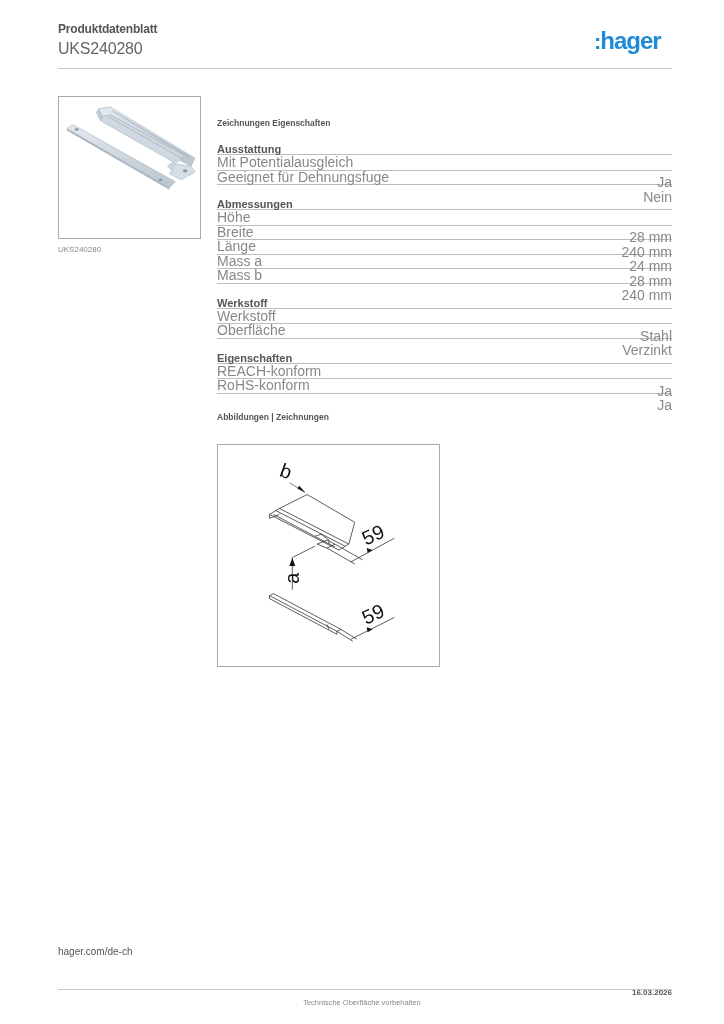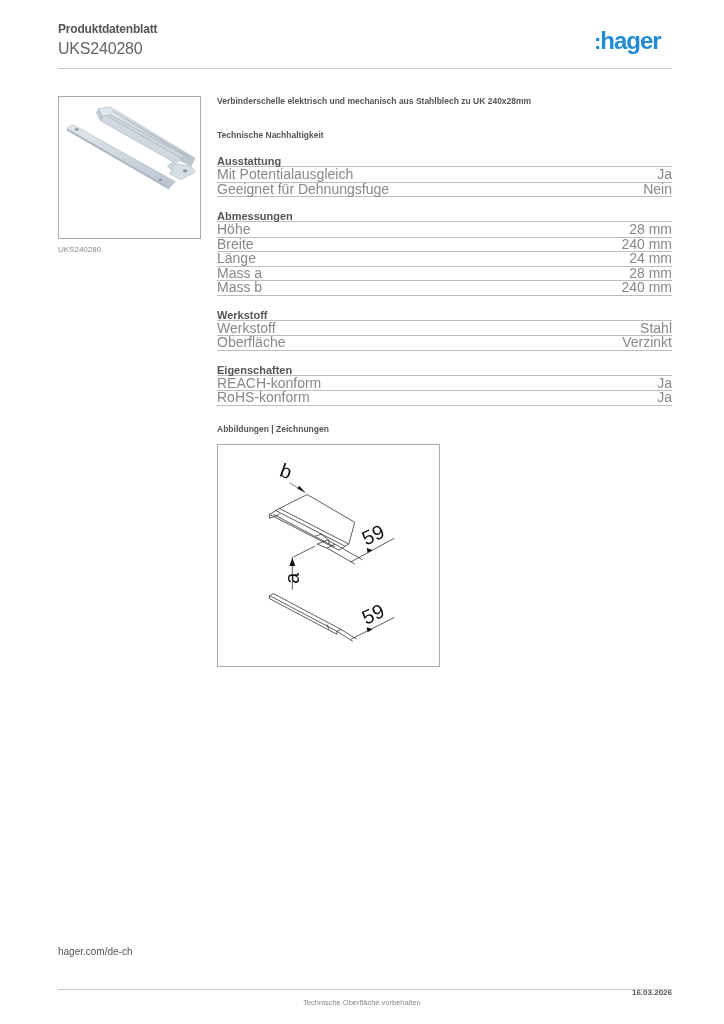--- a/index.html
+++ b/index.html
@@ -16,21 +16,21 @@
   .product-image svg { width: 100%; height: 100%; display: block; }
   .image-caption { position: absolute; left: 58px; top: 245px; font-size: 8px; color: #888; }
 
   .content { position: absolute; left: 217px; top: 96px; width: 455px; }
   .description { font-size: 8.5px; font-weight: bold; color: #555; height: 12px; }
   .tech-title { font-size: 8.5px; font-weight: bold; color: #555; margin-top: 22px; height: 12px; }
 
   .group { margin-top: 14px; }
   .group-title { font-size: 11px; font-weight: bold; color: #555; height: 11px; line-height: 11px; border-bottom: 1px solid #bdbdbd; padding-bottom: 8px; margin-bottom: 1px; }
   .row { display: flex; justify-content: space-between; height: 14.5px; line-height: 13px; font-size: 14px; color: #888; border-bottom: 1px solid #bdbdbd; }
-  .row .v { text-align: center; }
+  .row .v { text-align: center; margin-top: 20px; }
 
   .fig-title { font-size: 8.5px; font-weight: bold; color: #555; margin-top: 18px; height: 12px; }
   .drawing { position: absolute; left: 217px; top: 444px; width: 223px; height: 223px; border: 1px solid #aaa; background: #fff; }
   .drawing svg { width: 100%; height: 100%; display: block; }
 
   .footer-rule { position: absolute; left: 58px; top: 989px; width: 614px; height: 1px; background: #c9c9c9; }
   .footer-left { position: absolute; left: 58px; top: 946px; font-size: 10px; font-weight: normal; color: #555; }
   .footer-center { position: absolute; left: 0; width: 724px; top: 998px; font-size: 7.5px; color: #888; text-align: center; }
   .footer-right { position: absolute; right: 52px; top: 988px; font-size: 8px; font-weight: bold; color: #555; }
 </style>
@@ -61,22 +61,21 @@
 
     <polygon points="8,32 14,28 118,86 112,92" fill="url(#metal)" stroke="#a9b4bf" stroke-width="0.6"></polygon>
     <polygon points="8,32 112,92 112,94 8,34" fill="#a9b4bf"></polygon>
     <ellipse cx="18" cy="33" rx="2" ry="1.2" fill="#8a949e"></ellipse>
     <ellipse cx="103" cy="84" rx="2" ry="1.2" fill="#8a949e"></ellipse>
   </svg>
 </div>
 <div class="image-caption">UKS240280</div>
 
 <div class="content">
-  <div class="description">Verbinderschelle elektrisch und mechanisch aus Stahlblech zu UK 240x28mm</div>
-  <div class="tech-title">Technische Nachhaltigkeit</div>
+  <div class="tech-title">Zeichnungen Eigenschaften</div>
 
   <div class="group">
     <div class="group-title">Ausstattung</div>
     <div class="row">
         <span>Mit Potentialausgleich</span>
         <span class="v">Ja</span>
       </div>
     <div class="row">
         <span>Geeignet für Dehnungsfuge</span>
         <span class="v">Nein</span>

